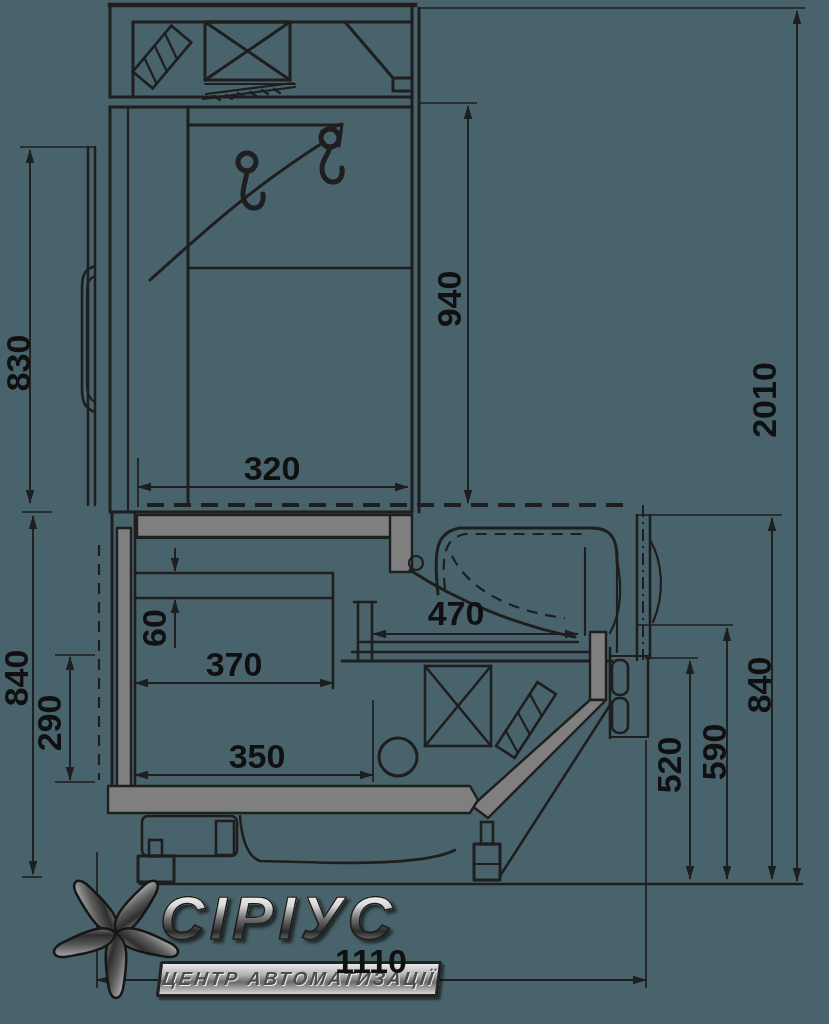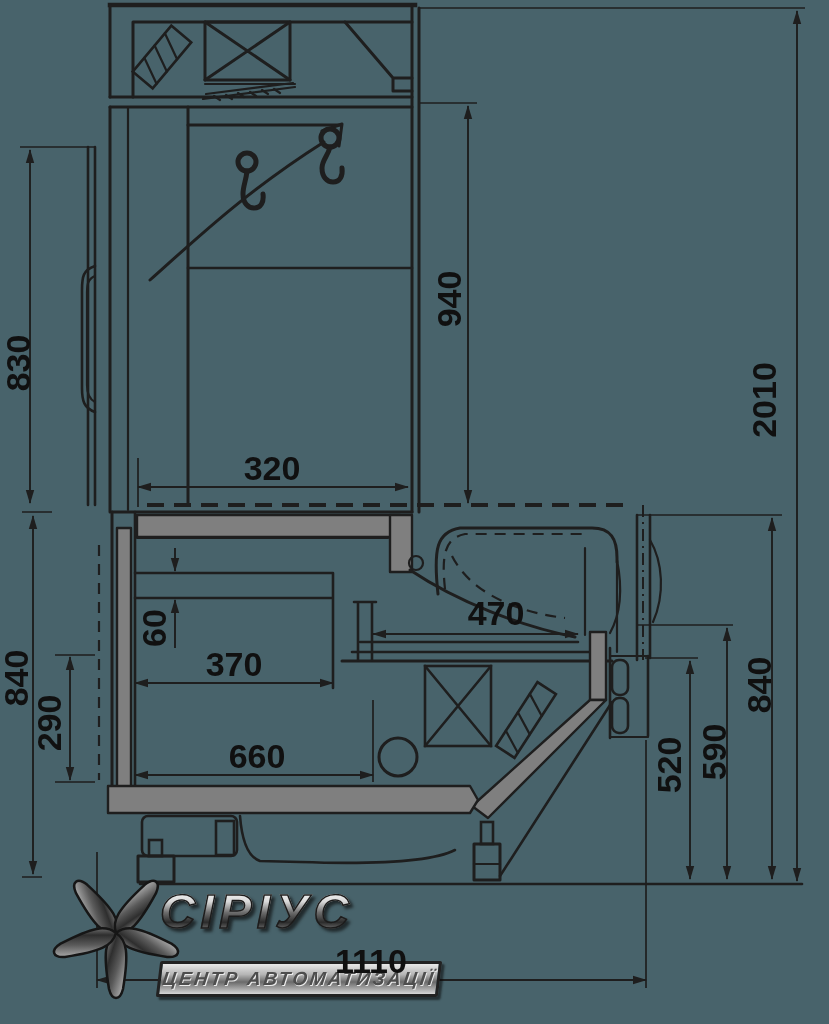--- a/index.html
+++ b/index.html
@@ -15,21 +15,21 @@
   .dash2{stroke:#1e1e1e;fill:none;stroke-width:2.2;stroke-dasharray:11 8;}
   .dashdot{stroke:#1e1e1e;fill:none;stroke-width:2;stroke-dasharray:12 5 2 5;}
   .gray{fill:#7f7f7f;stroke:#1e1e1e;stroke-width:2.4;stroke-linejoin:round;}
   .dim {stroke:#1e1e1e;fill:none;stroke-width:1.9;}
   .ext {stroke:#1e1e1e;fill:none;stroke-width:1.7;}
   .hook{stroke:#1e1e1e;fill:none;stroke-width:5;stroke-linecap:round;}
   .dim-label{position:absolute;z-index:30;font-weight:700;font-size:34px;color:#101010;
              transform:translate(-50%,-50%);white-space:nowrap;line-height:1;}
   .dim-label.rot{transform:translate(-50%,-50%) rotate(-90deg);}
   .logo{position:absolute;left:48px;top:851px;width:430px;height:165px;z-index:20;}
-  .brand{position:absolute;left:112px;top:36px;font-size:49px;font-weight:700;font-style:italic;
+  .brand{position:absolute;left:112px;top:36px;font-size:62px;font-weight:700;font-style:italic;
          letter-spacing:5px;line-height:1;
          background:linear-gradient(180deg,#ffffff 0%,#d9d9d9 30%,#6d6d6d 52%,#2b2b2b 72%,#a9a9a9 100%);
          -webkit-background-clip:text;background-clip:text;color:transparent;
          -webkit-text-stroke:1.5px #1c1c1c;
          filter:drop-shadow(3px 3px 1.5px rgba(10,10,10,.65));}
   .banner{position:absolute;left:110px;top:110px;width:276px;height:30px;
           background:linear-gradient(180deg,#e8e8e8 0%,#b5b5b5 35%,#6a6a6a 60%,#d6d6d6 100%);
           border:3px solid #222;border-radius:2px;transform:skewX(-7deg);
           box-shadow:3px 3px 2px rgba(10,10,10,.55);
           display:flex;align-items:center;justify-content:center;}
@@ -175,26 +175,26 @@
       <path class="dim" d="M175,548 V561 M175,610 V648"></path>
       <path class="dim" marker-end="url(#arr)" d="M175,561 V571"></path>
       <path class="dim" marker-end="url(#arr)" d="M175,610 V600"></path>
     </g>
   </svg>
 
   <div class="dim-label rot" style="left:18px;top:363px">830</div>
   <div class="dim-label rot" style="left:449px;top:299px">940</div>
   <div class="dim-label rot" style="left:764px;top:400px">2010</div>
   <div class="dim-label" style="left:272px;top:468px">320</div>
-  <div class="dim-label" style="left:496px;top:613px">470</div>
+  <div class="dim-label" style="left:456px;top:613px">470</div>
   <div class="dim-label rot" style="left:154px;top:628px">60</div>
   <div class="dim-label" style="left:234px;top:664px">370</div>
   <div class="dim-label rot" style="left:49px;top:723px">290</div>
   <div class="dim-label rot" style="left:16px;top:678px">840</div>
-  <div class="dim-label" style="left:257px;top:756px">660</div>
+  <div class="dim-label" style="left:257px;top:756px">350</div>
   <div class="dim-label rot" style="left:669px;top:765px">520</div>
   <div class="dim-label rot" style="left:714px;top:752px">590</div>
   <div class="dim-label rot" style="left:759px;top:685px">840</div>
 
   <div class="logo">
     <svg width="150" height="165" viewBox="0 0 150 165">
       <defs>
         <linearGradient id="metal" x1="0" y1="0" x2="1" y2="1">
           <stop offset="0" stop-color="#cfcfcf"></stop>
           <stop offset="0.45" stop-color="#5a5a5a"></stop>

